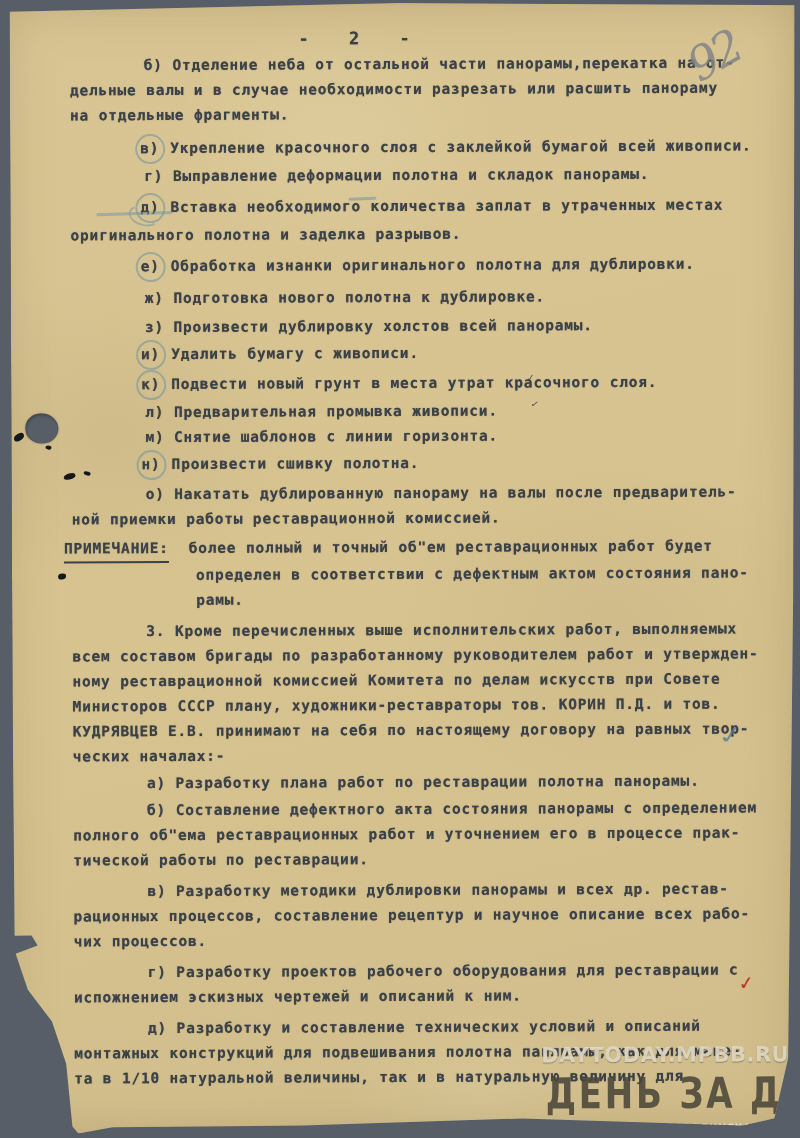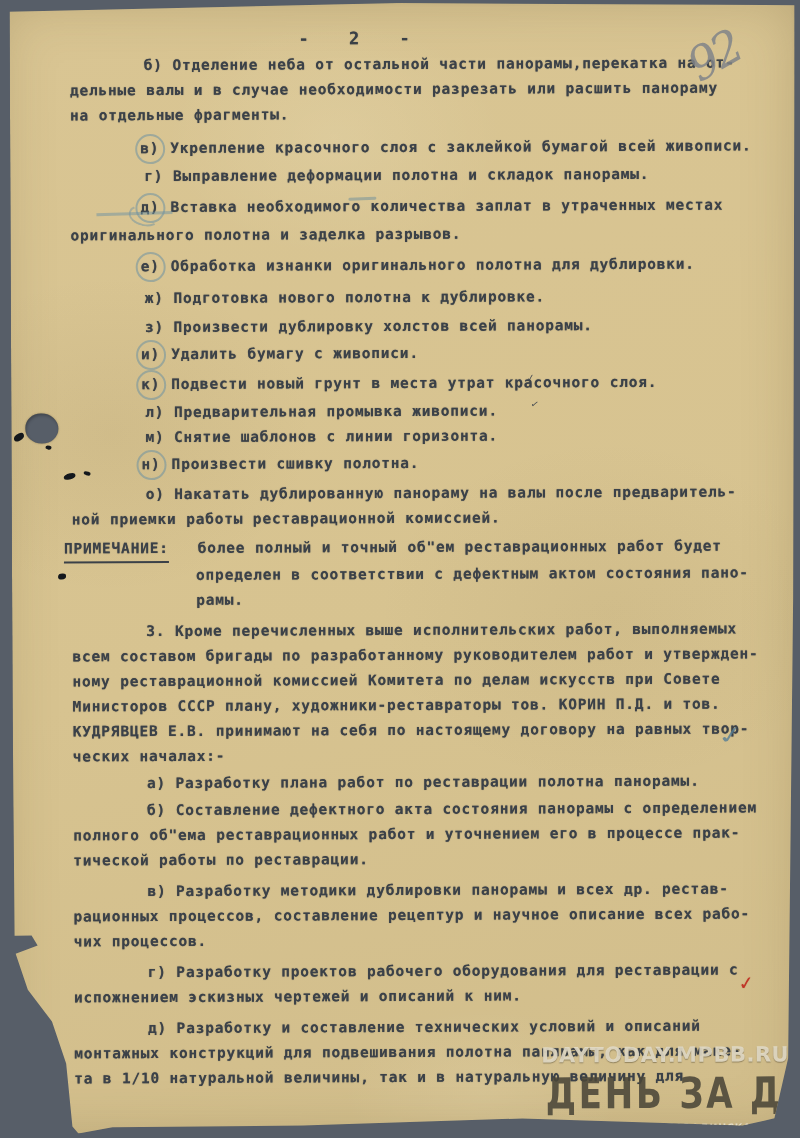--- a/index.html
+++ b/index.html
@@ -41,21 +41,21 @@
   }
   .fi{padding-left:146px;}
   .nf{padding-left:64px;}
   .nc{padding-left:196px;}
   .g1{margin-top:2px;}.g2{margin-top:4px;}.g3{margin-top:6px;}
   .marker{display:inline-block;margin-right:7px;}
   .circ{
     border:2px solid rgba(110,145,162,.55);border-radius:50%;
     padding:0 4px 1px 3px;margin-left:-9px;margin-right:5px;
   }
-  .note-label{border-bottom:2px solid #3b4148;margin-right:29px;display:inline-block;}
+  .note-label{border-bottom:2px solid #3b4148;margin-right:20px;display:inline-block;}
   .pre-underline::before{
     content:"";position:absolute;left:98px;top:19px;width:76px;height:2.5px;
     background:rgba(110,145,162,.5);transform:rotate(-1.5deg);
   }
   
   .hole{
     position:absolute;left:26px;top:412px;width:33px;height:30px;border-radius:48% 52% 50% 50%;
     background:#575e68;box-shadow:inset 1px 2px 3px rgba(0,0,0,.25), 0 0 2px rgba(60,50,30,.4);
   }
   .ink{position:absolute;background:#14181c;border-radius:60% 40% 55% 45%;}

